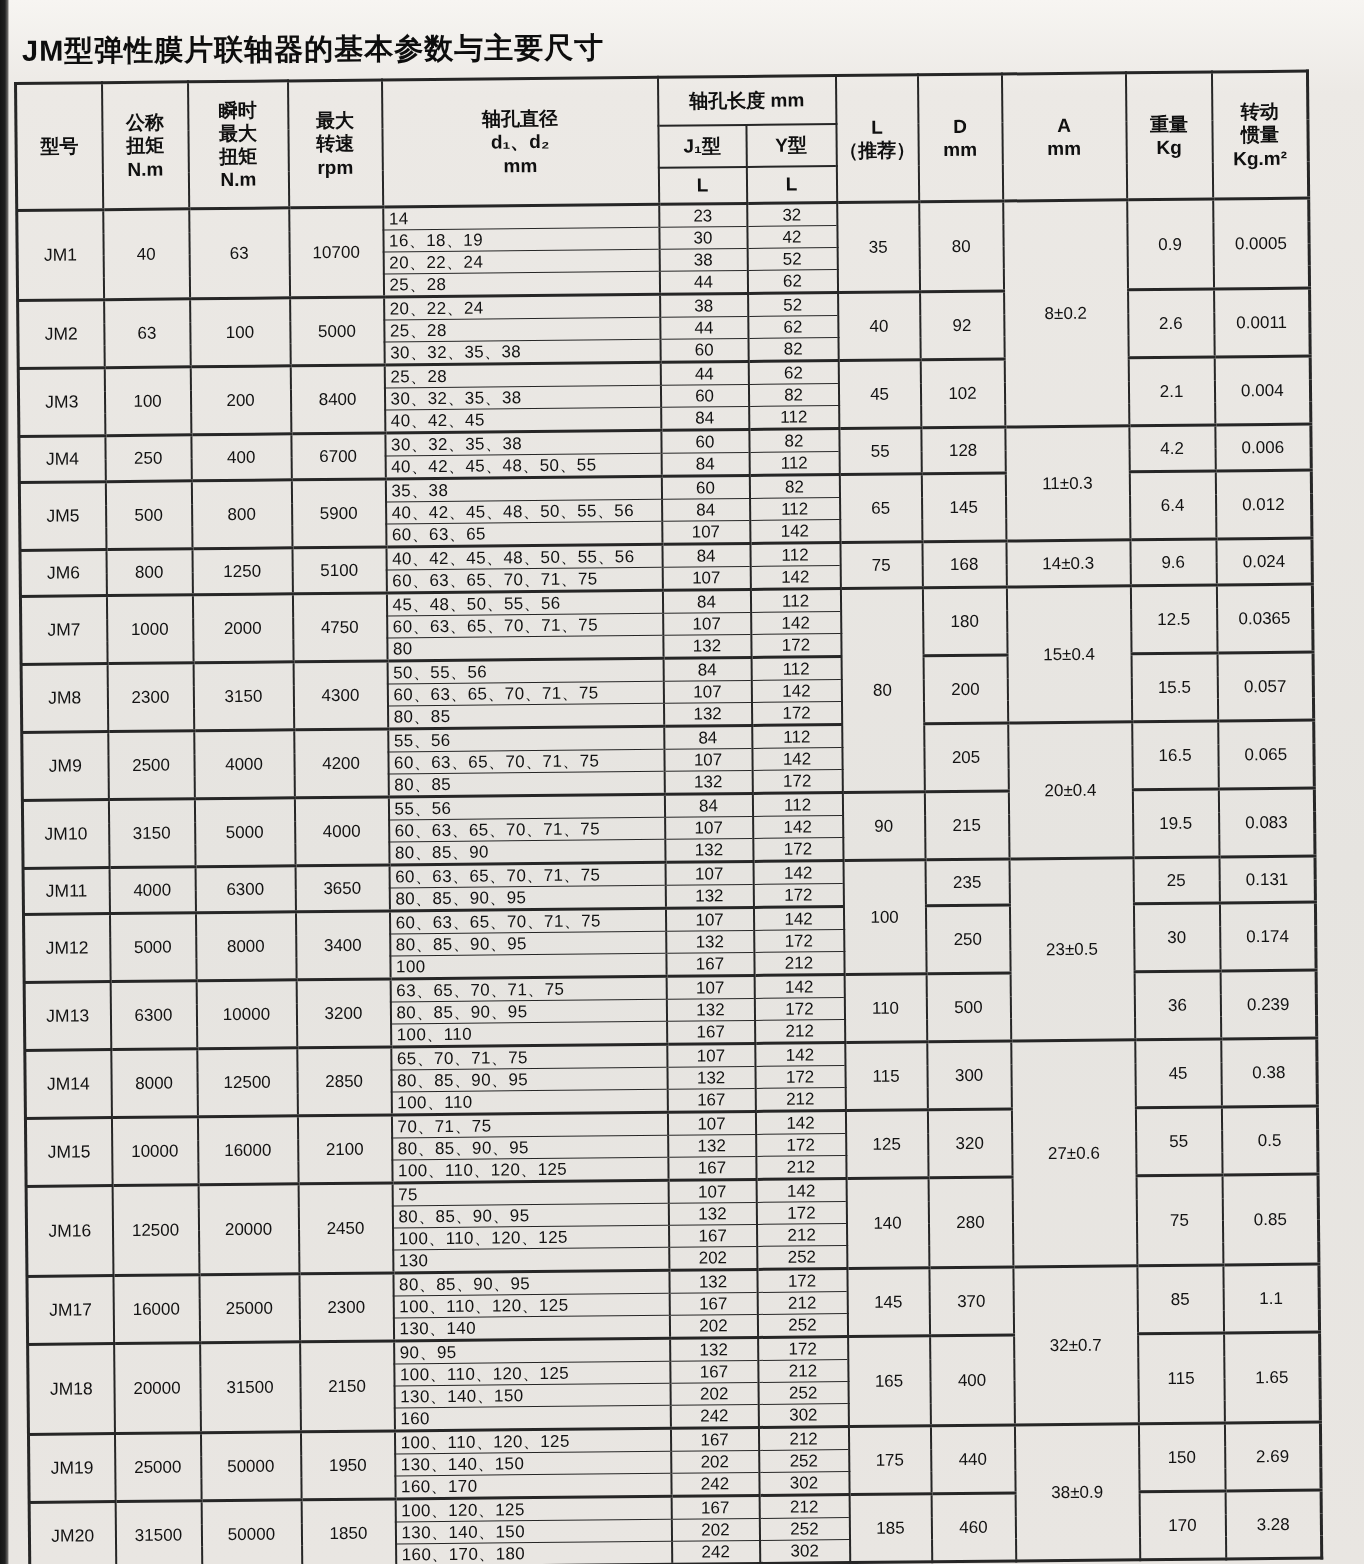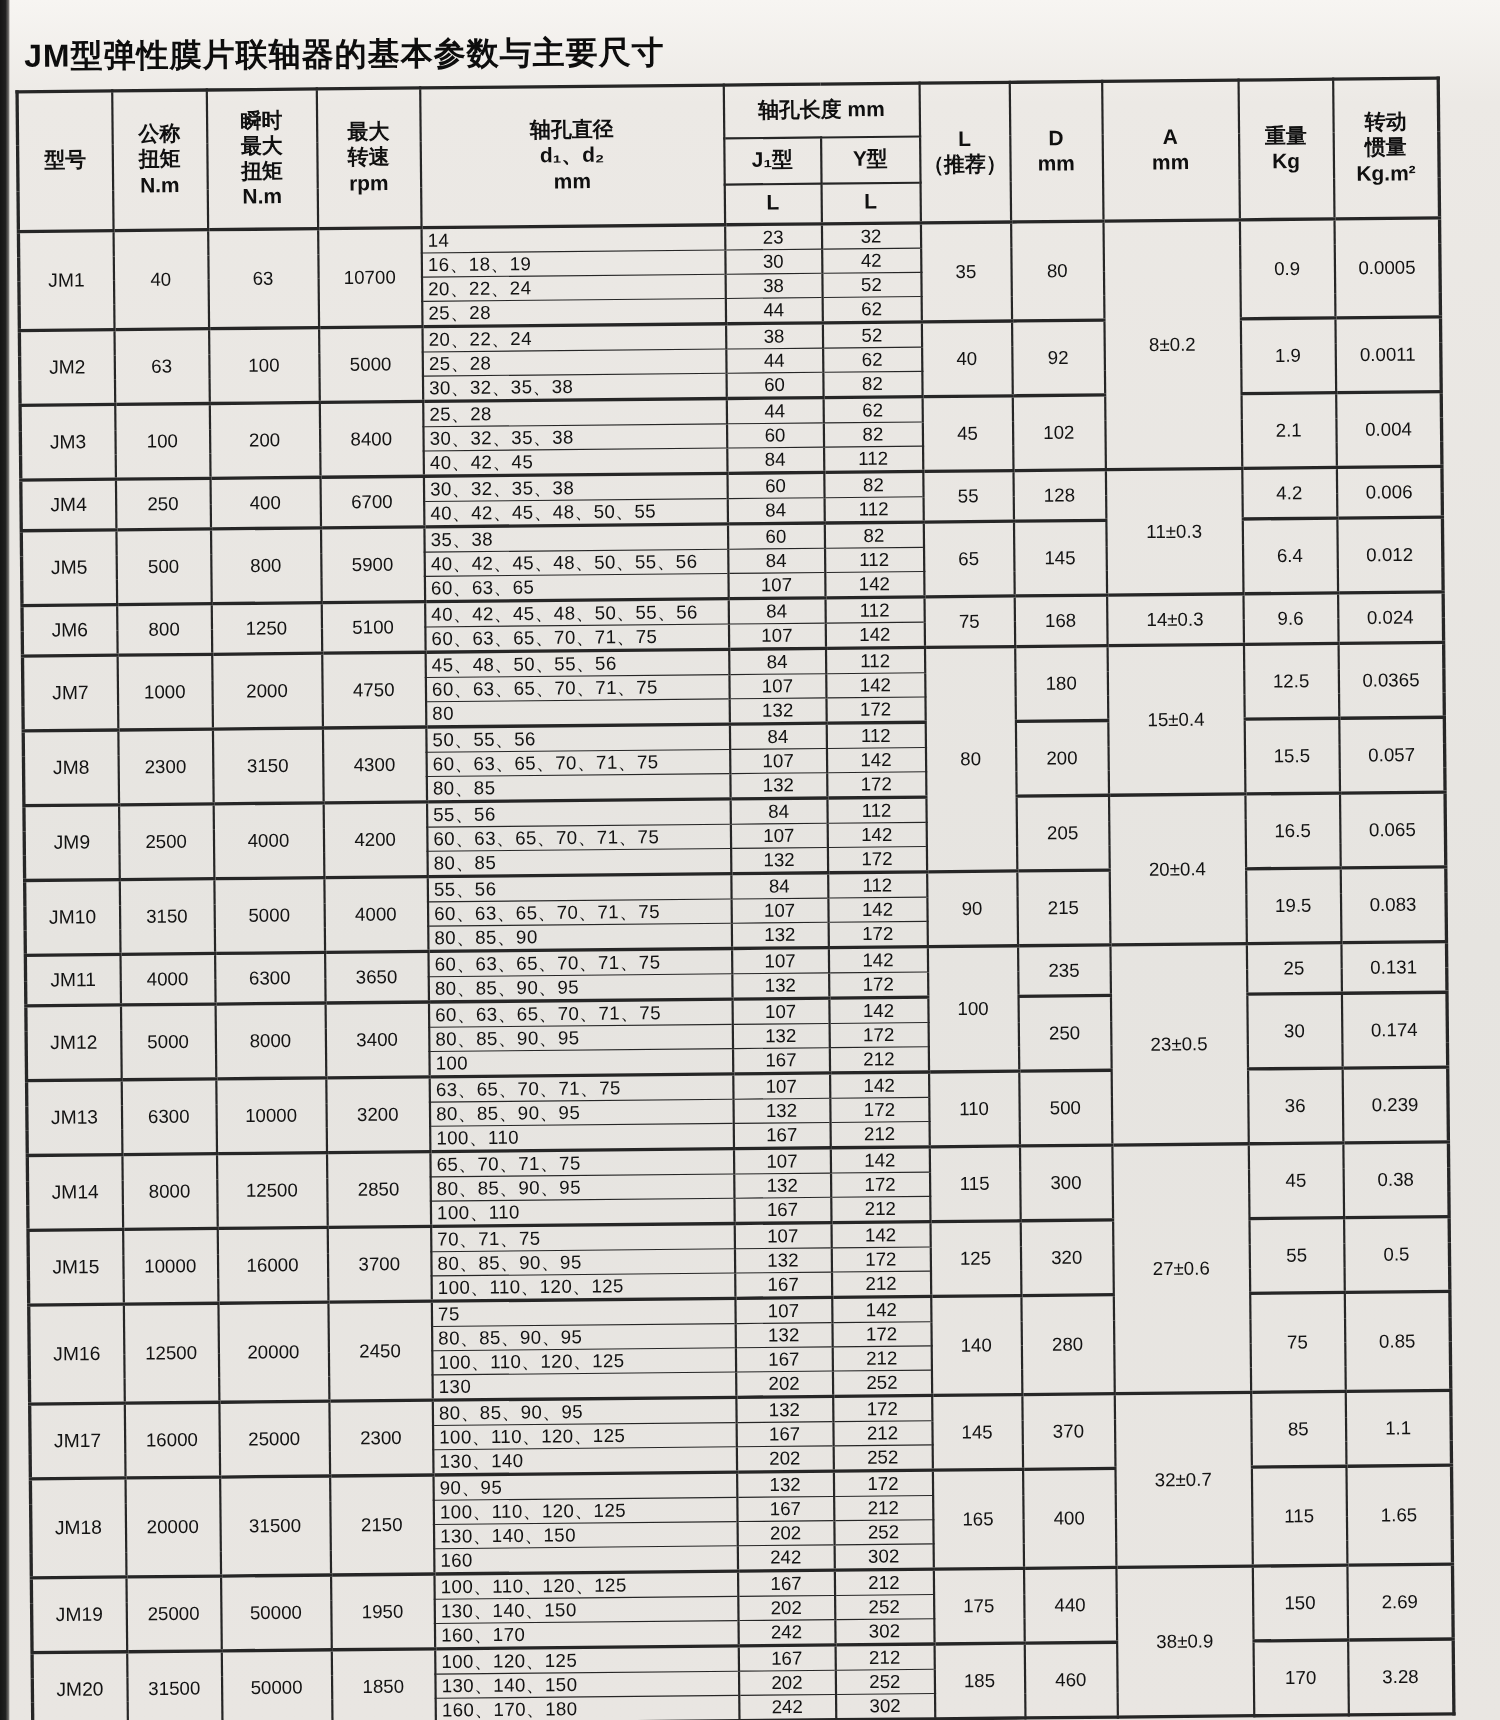--- a/index.html
+++ b/index.html
@@ -146,21 +146,21 @@
           <tr class="group-start">
             <td rowspan="3" class="big">JM2</td>
             <td rowspan="3">63</td>
             <td rowspan="3">100</td>
             <td rowspan="3">5000</td>
             <td class="dia">20、22、24</td>
             <td>38</td>
             <td>52</td>
             <td rowspan="3">40</td>
             <td rowspan="3">92</td>
-            <td rowspan="3">1.9</td>
+            <td rowspan="3">2.6</td>
             <td rowspan="3">0.0011</td>
           </tr>
           <tr>
             <td class="dia">25、28</td>
             <td>44</td>
             <td>62</td>
           </tr>
           <tr>
             <td class="dia">30、32、35、38</td>
             <td>60</td>
@@ -427,21 +427,21 @@
           </tr>
           <tr>
             <td class="dia">100、110</td>
             <td>167</td>
             <td>212</td>
           </tr>
           <tr class="group-start">
             <td rowspan="3" class="big">JM15</td>
             <td rowspan="3">10000</td>
             <td rowspan="3">16000</td>
-            <td rowspan="3">3700</td>
+            <td rowspan="3">2100</td>
             <td class="dia">70、71、75</td>
             <td>107</td>
             <td>142</td>
             <td rowspan="3">125</td>
             <td rowspan="3">320</td>
             <td rowspan="3">55</td>
             <td rowspan="3">0.5</td>
           </tr>
           <tr>
             <td class="dia">80、85、90、95</td>

